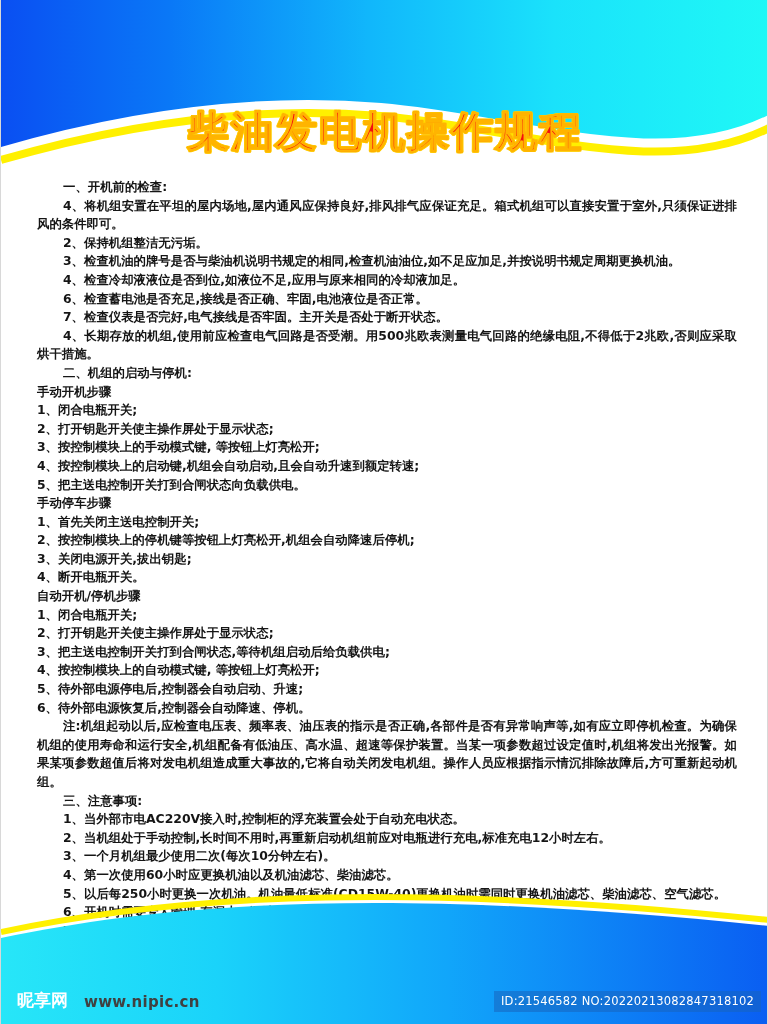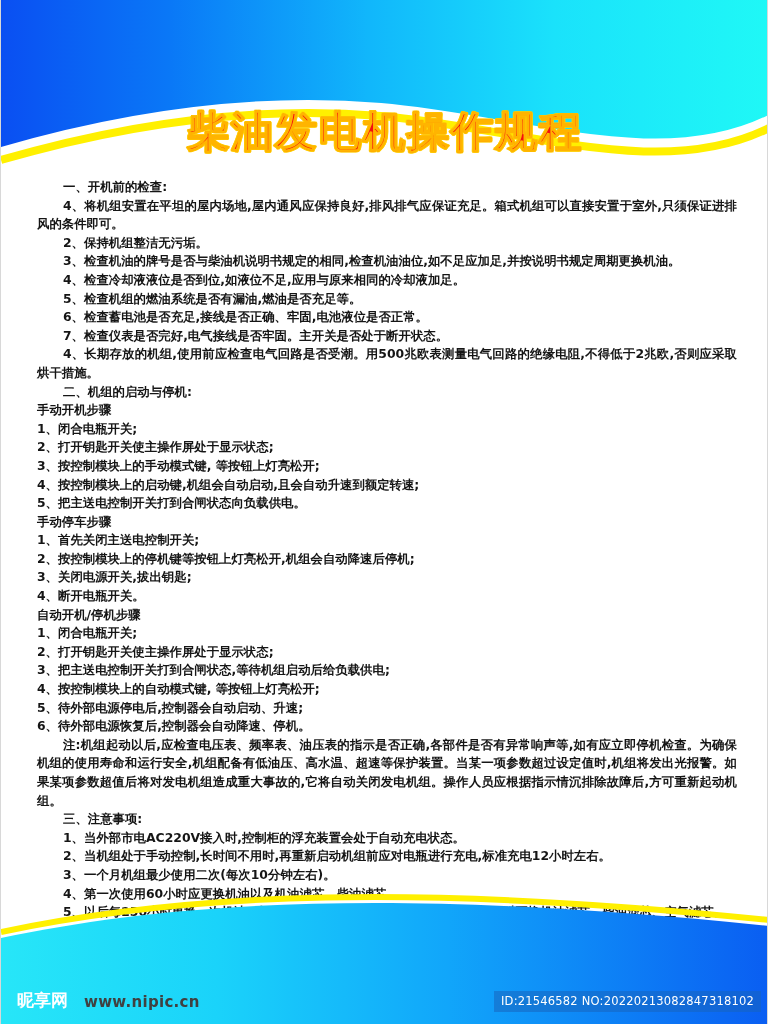--- a/index.html
+++ b/index.html
@@ -123,21 +123,20 @@
   </div>
 
   <div id="content">
 
     <p class="sec">一、开机前的检查:</p>
 
     <p class="ind">4、将机组安置在平坦的屋内场地,屋内通风应保持良好,排风排气应保证充足。箱式机组可以直接安置于室外,只须保证进排风的条件即可。</p>
     <p class="ind">2、保持机组整洁无污垢。</p>
     <p class="ind">3、检查机油的牌号是否与柴油机说明书规定的相同,检查机油油位,如不足应加足,并按说明书规定周期更换机油。</p>
     <p class="ind">4、检查冷却液液位是否到位,如液位不足,应用与原来相同的冷却液加足。</p>
-    <p class="ind">5、检查机组的燃油系统是否有漏油,燃油是否充足等。</p>
     <p class="ind">6、检查蓄电池是否充足,接线是否正确、牢固,电池液位是否正常。</p>
     <p class="ind">7、检查仪表是否完好,电气接线是否牢固。主开关是否处于断开状态。</p>
     <p class="ind">4、长期存放的机组,使用前应检查电气回路是否受潮。用500兆欧表测量电气回路的绝缘电阻,不得低于2兆欧,否则应采取烘干措施。</p>
 
     <p class="sec">二、机组的启动与停机:</p>
 
     <p class="hd">手动开机步骤</p>
     <p class="noind">1、闭合电瓶开关;</p>
     <p class="noind">2、打开钥匙开关使主操作屏处于显示状态;</p>
     <p class="noind">3、按控制模块上的手动模式键, 等按钮上灯亮松开;</p>

